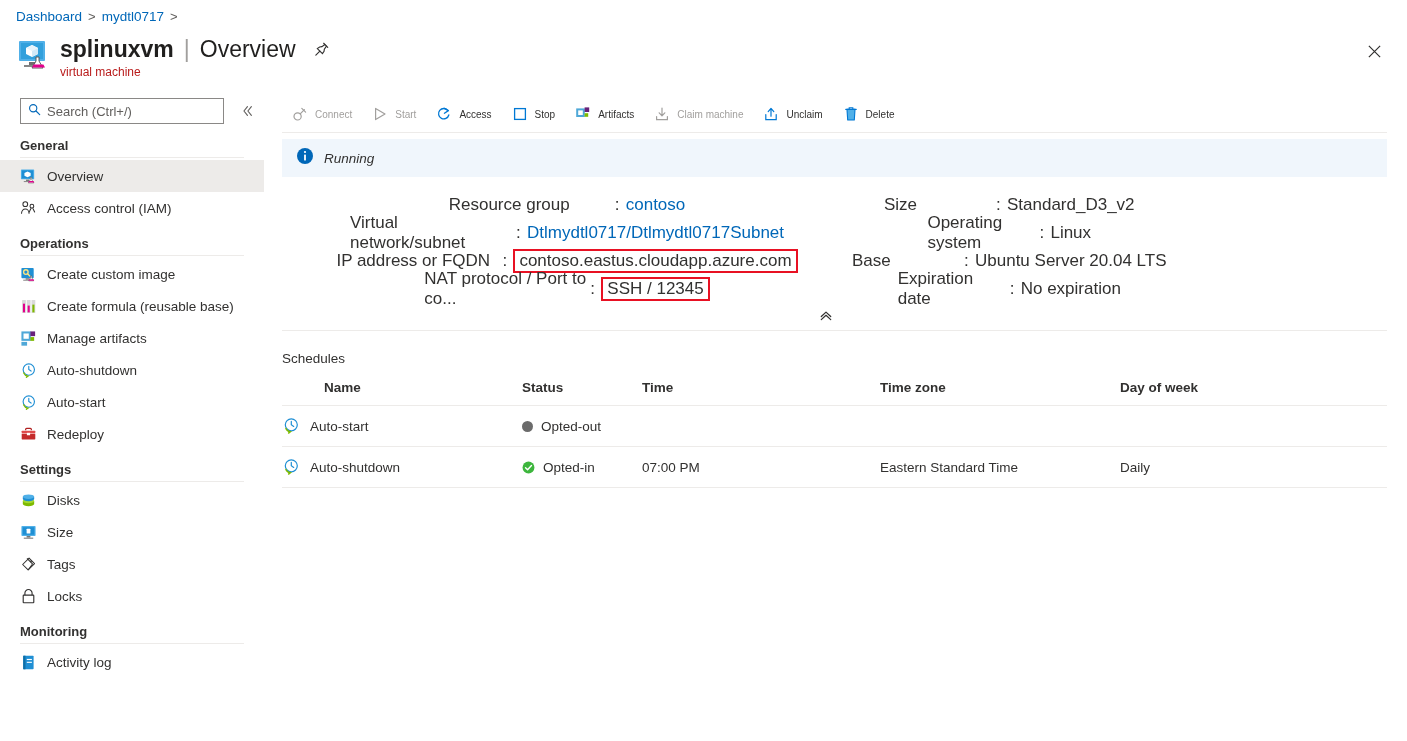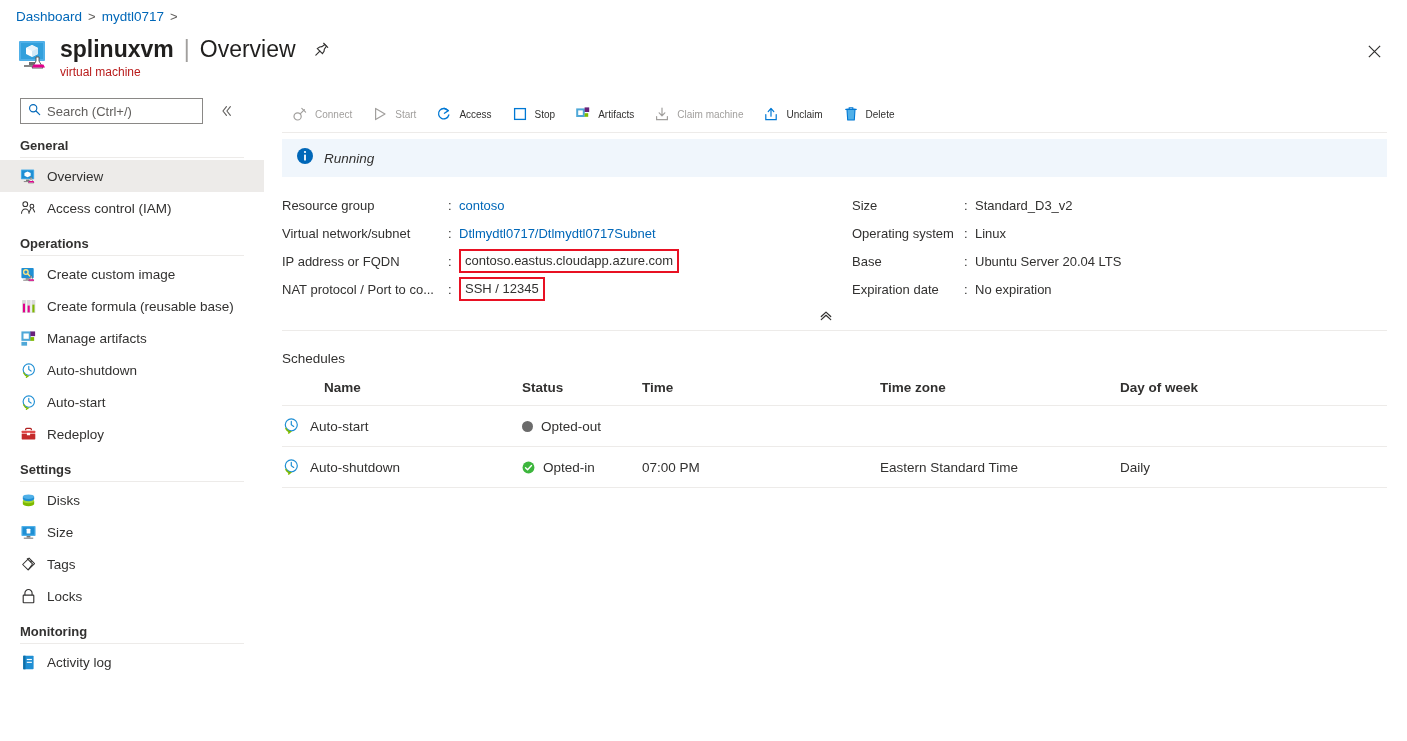--- a/index.html
+++ b/index.html
@@ -53,21 +53,21 @@
   .rail {
     position: absolute; left: 0; top: 96px;
     width: 264px; height: 645px;
     background: #ffffff;
   }
   .search-row {
     display: flex; align-items: center; gap: 8px;
     padding: 0 8px 0 20px; height: 30px;
   }
   .search-box {
-    position: relative; width: 183px; height: 26px;
+    position: relative; width: 204px; height: 26px;
     border: 1px solid #8a8886; background: #fff;
     display: flex; align-items: center;
   }
   .search-box .mag { margin-left: 7px; flex: 0 0 13px; }
   .search-input {
     border: 0; outline: none; background: transparent;
     font-family: "Liberation Sans", sans-serif;
     font-size: 13px; color: #605e5c; padding-left: 6px; width: 168px;
   }
   .search-input::placeholder { color: #605e5c; }
@@ -117,21 +117,22 @@
   .status-text { font-size: 13.5px; color: #323130; font-style: italic; }
 
   
   .props {
     display: flex; padding: 14px 0 0 0; margin-left: 18px;
   }
   .prop-col { display: flex; flex-direction: column; }
   .prop-col.left { width: 570px; }
   .prop-row {
     display: flex; align-items: center; height: 28px;
-    font-size: 13px;
+    font-size: 17px;
+    justify-content: center;
   }
   .prop-key { color: #323130; }
   .prop-col.left .prop-key { width: 166px; }
   .prop-col.right .prop-key { width: 112px; }
   .prop-colon { color: #323130; width: 11px; }
   .prop-val { color: #323130; }
   .prop-val.link { color: #0067b8; cursor: pointer; }
   .prop-val.boxed {
     border: 2px solid #e81123;
     padding: 0px 4px 1px 4px; line-height: 19px; display: inline-block;

